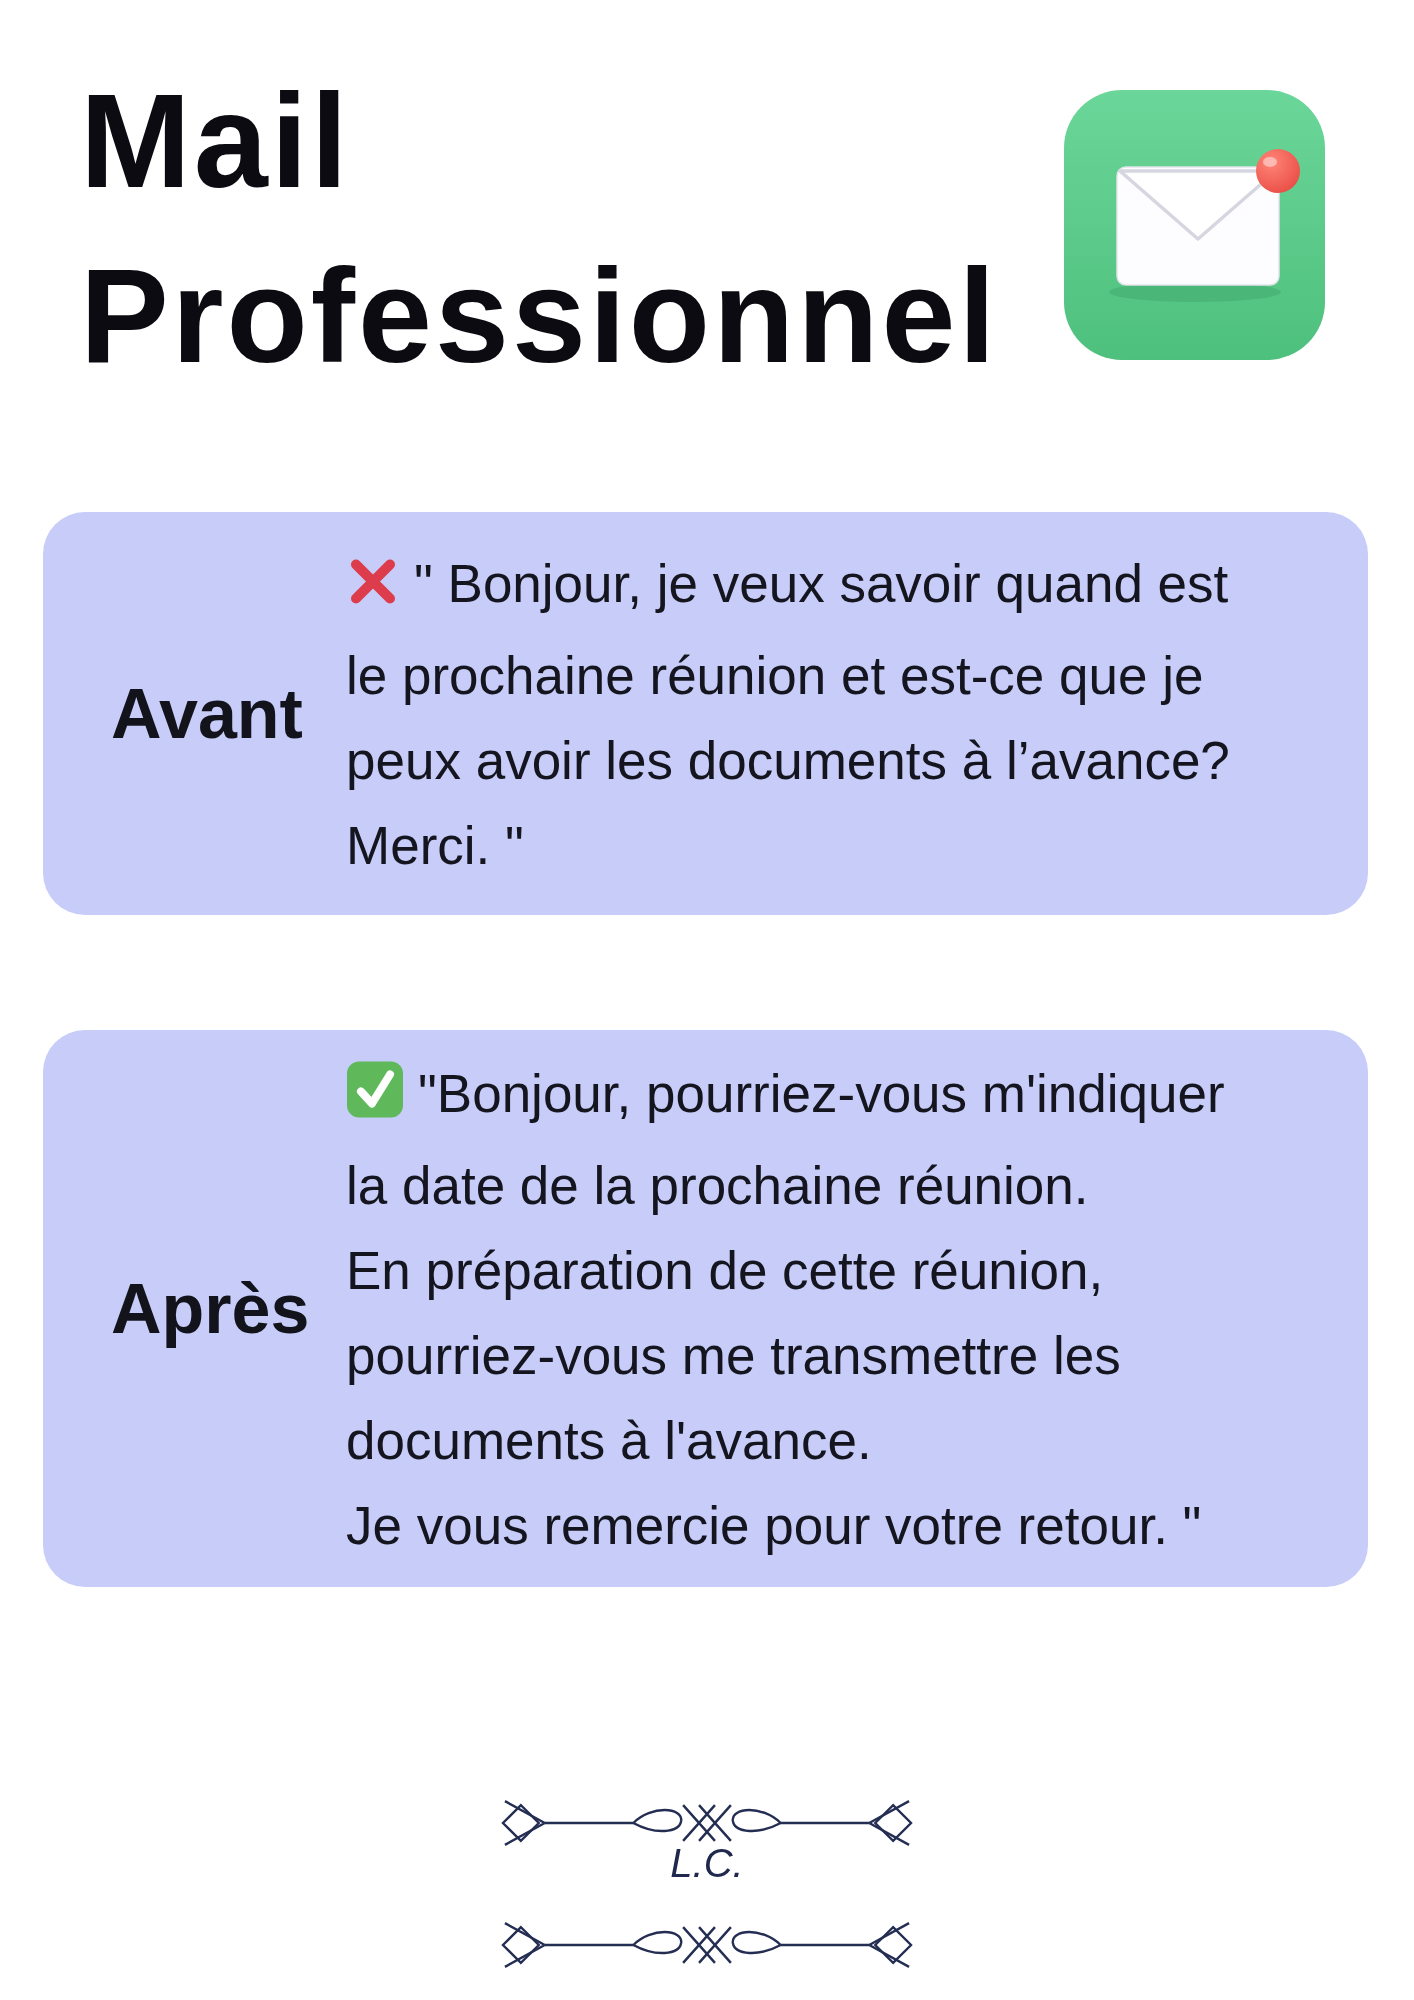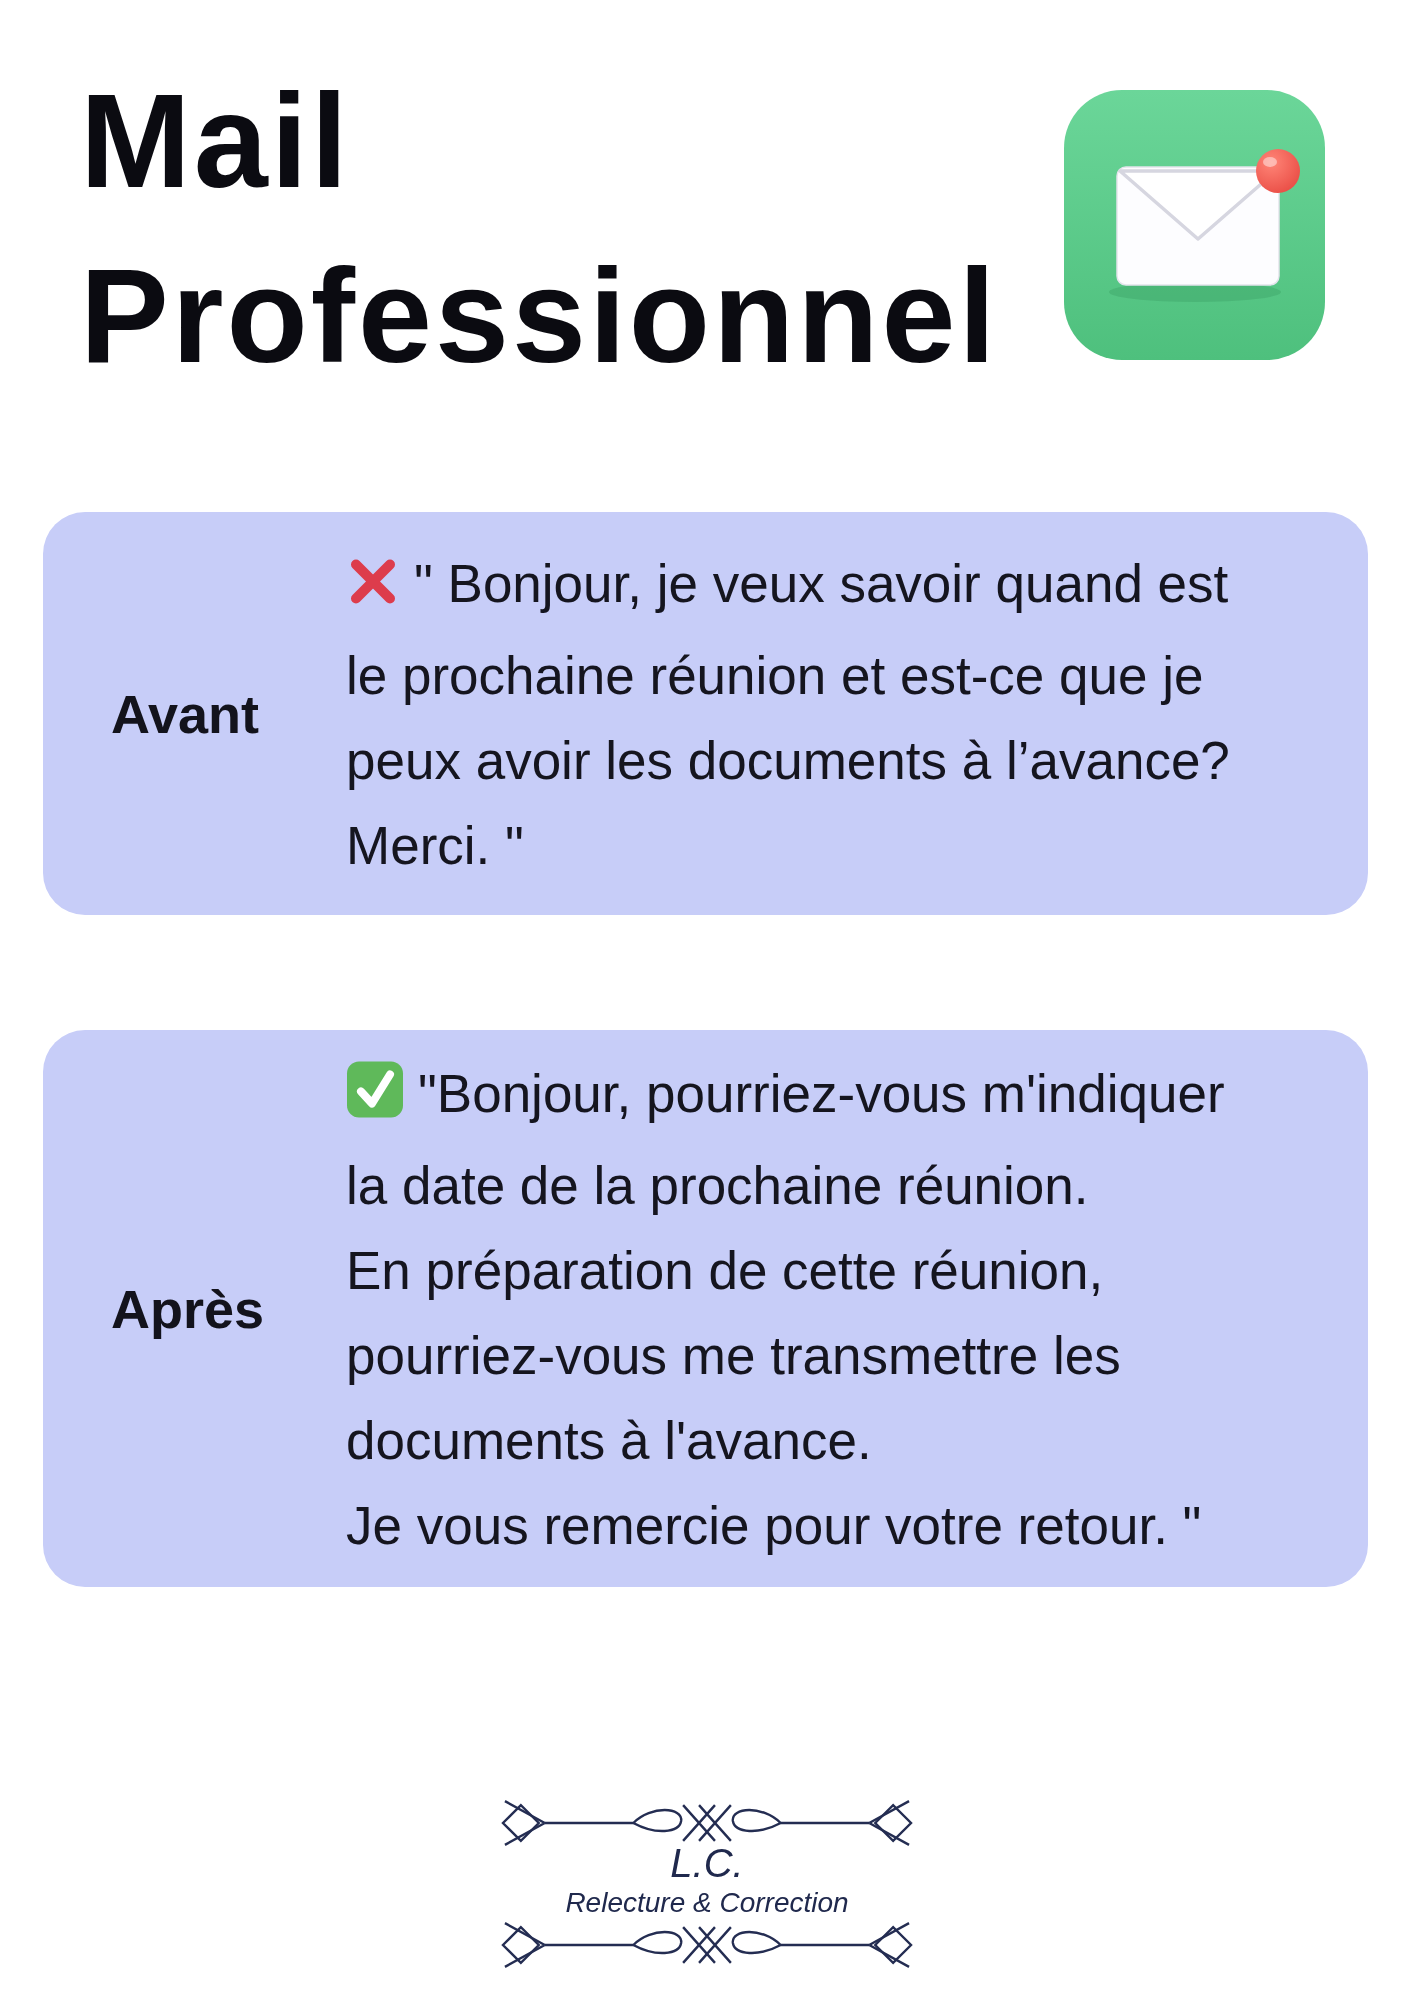--- a/index.html
+++ b/index.html
@@ -16,21 +16,21 @@
   .app-icon { position:absolute; left:1062px; top:88px; width:265px; height:274px; }
 
   .card {
     position:absolute; left:43px; width:1325px;
     background:#c7cdf8; border-radius:42px;
   }
   .card-before { top:512px; height:403px; }
   .card-after  { top:1030px; height:557px; }
   .card-label {
     position:absolute; left:68px; top:50%; transform:translateY(-50%);
-    font-size:54px; font-weight:bold; color:#13131c;text-align:right;
+    font-size:70px; font-weight:bold; color:#13131c;text-align:right;
   }
   .card-text {
     position:absolute; left:303px; top:50%; transform:translateY(-50%);
     width:1045px; font-size:53px; line-height:85px; color:#15151f;
     white-space:pre-line;
   }
   .mark-icon { display:inline-block; vertical-align:-7px; margin-right:14px; }
 
   .divider {
     position:absolute; left:50%; transform:translateX(-50%);
@@ -109,21 +109,20 @@
       <path d="M141 30 C159 12 191 14 189 28 C187 40 163 42 141 30 Z"></path>
       <path d="M191 12 L223 48 M223 12 L191 48 M207 12 L239 48 M239 12 L207 48"></path>
       <path d="M289 30 C271 12 239 14 241 28 C243 40 267 42 289 30 Z"></path>
       <path d="M289 30 L378 30"></path>
       <path d="M418 8 L378 30 M418 52 L378 30"></path>
       <path d="M384 30 L402 12 L420 30 L402 48 Z"></path>
     </svg>
   </div>
 
   <div class="footer-initials">L.C.</div>
-  <div class="footer-tagline">Relecture &amp; Correction</div>
 
   <div class="divider divider-bottom">
     <svg width="428" height="60" viewBox="0 0 430 60" xmlns="http://www.w3.org/2000/svg" fill="none" stroke="#242d52" stroke-width="2.4">
       <path d="M10 30 L28 12 L46 30 L28 48 Z"></path>
       <path d="M12 8 L52 30 M12 52 L52 30"></path>
       <path d="M52 30 L141 30"></path>
       <path d="M141 30 C159 12 191 14 189 28 C187 40 163 42 141 30 Z"></path>
       <path d="M191 12 L223 48 M223 12 L191 48 M207 12 L239 48 M239 12 L207 48"></path>
       <path d="M289 30 C271 12 239 14 241 28 C243 40 267 42 289 30 Z"></path>
       <path d="M289 30 L378 30"></path>

